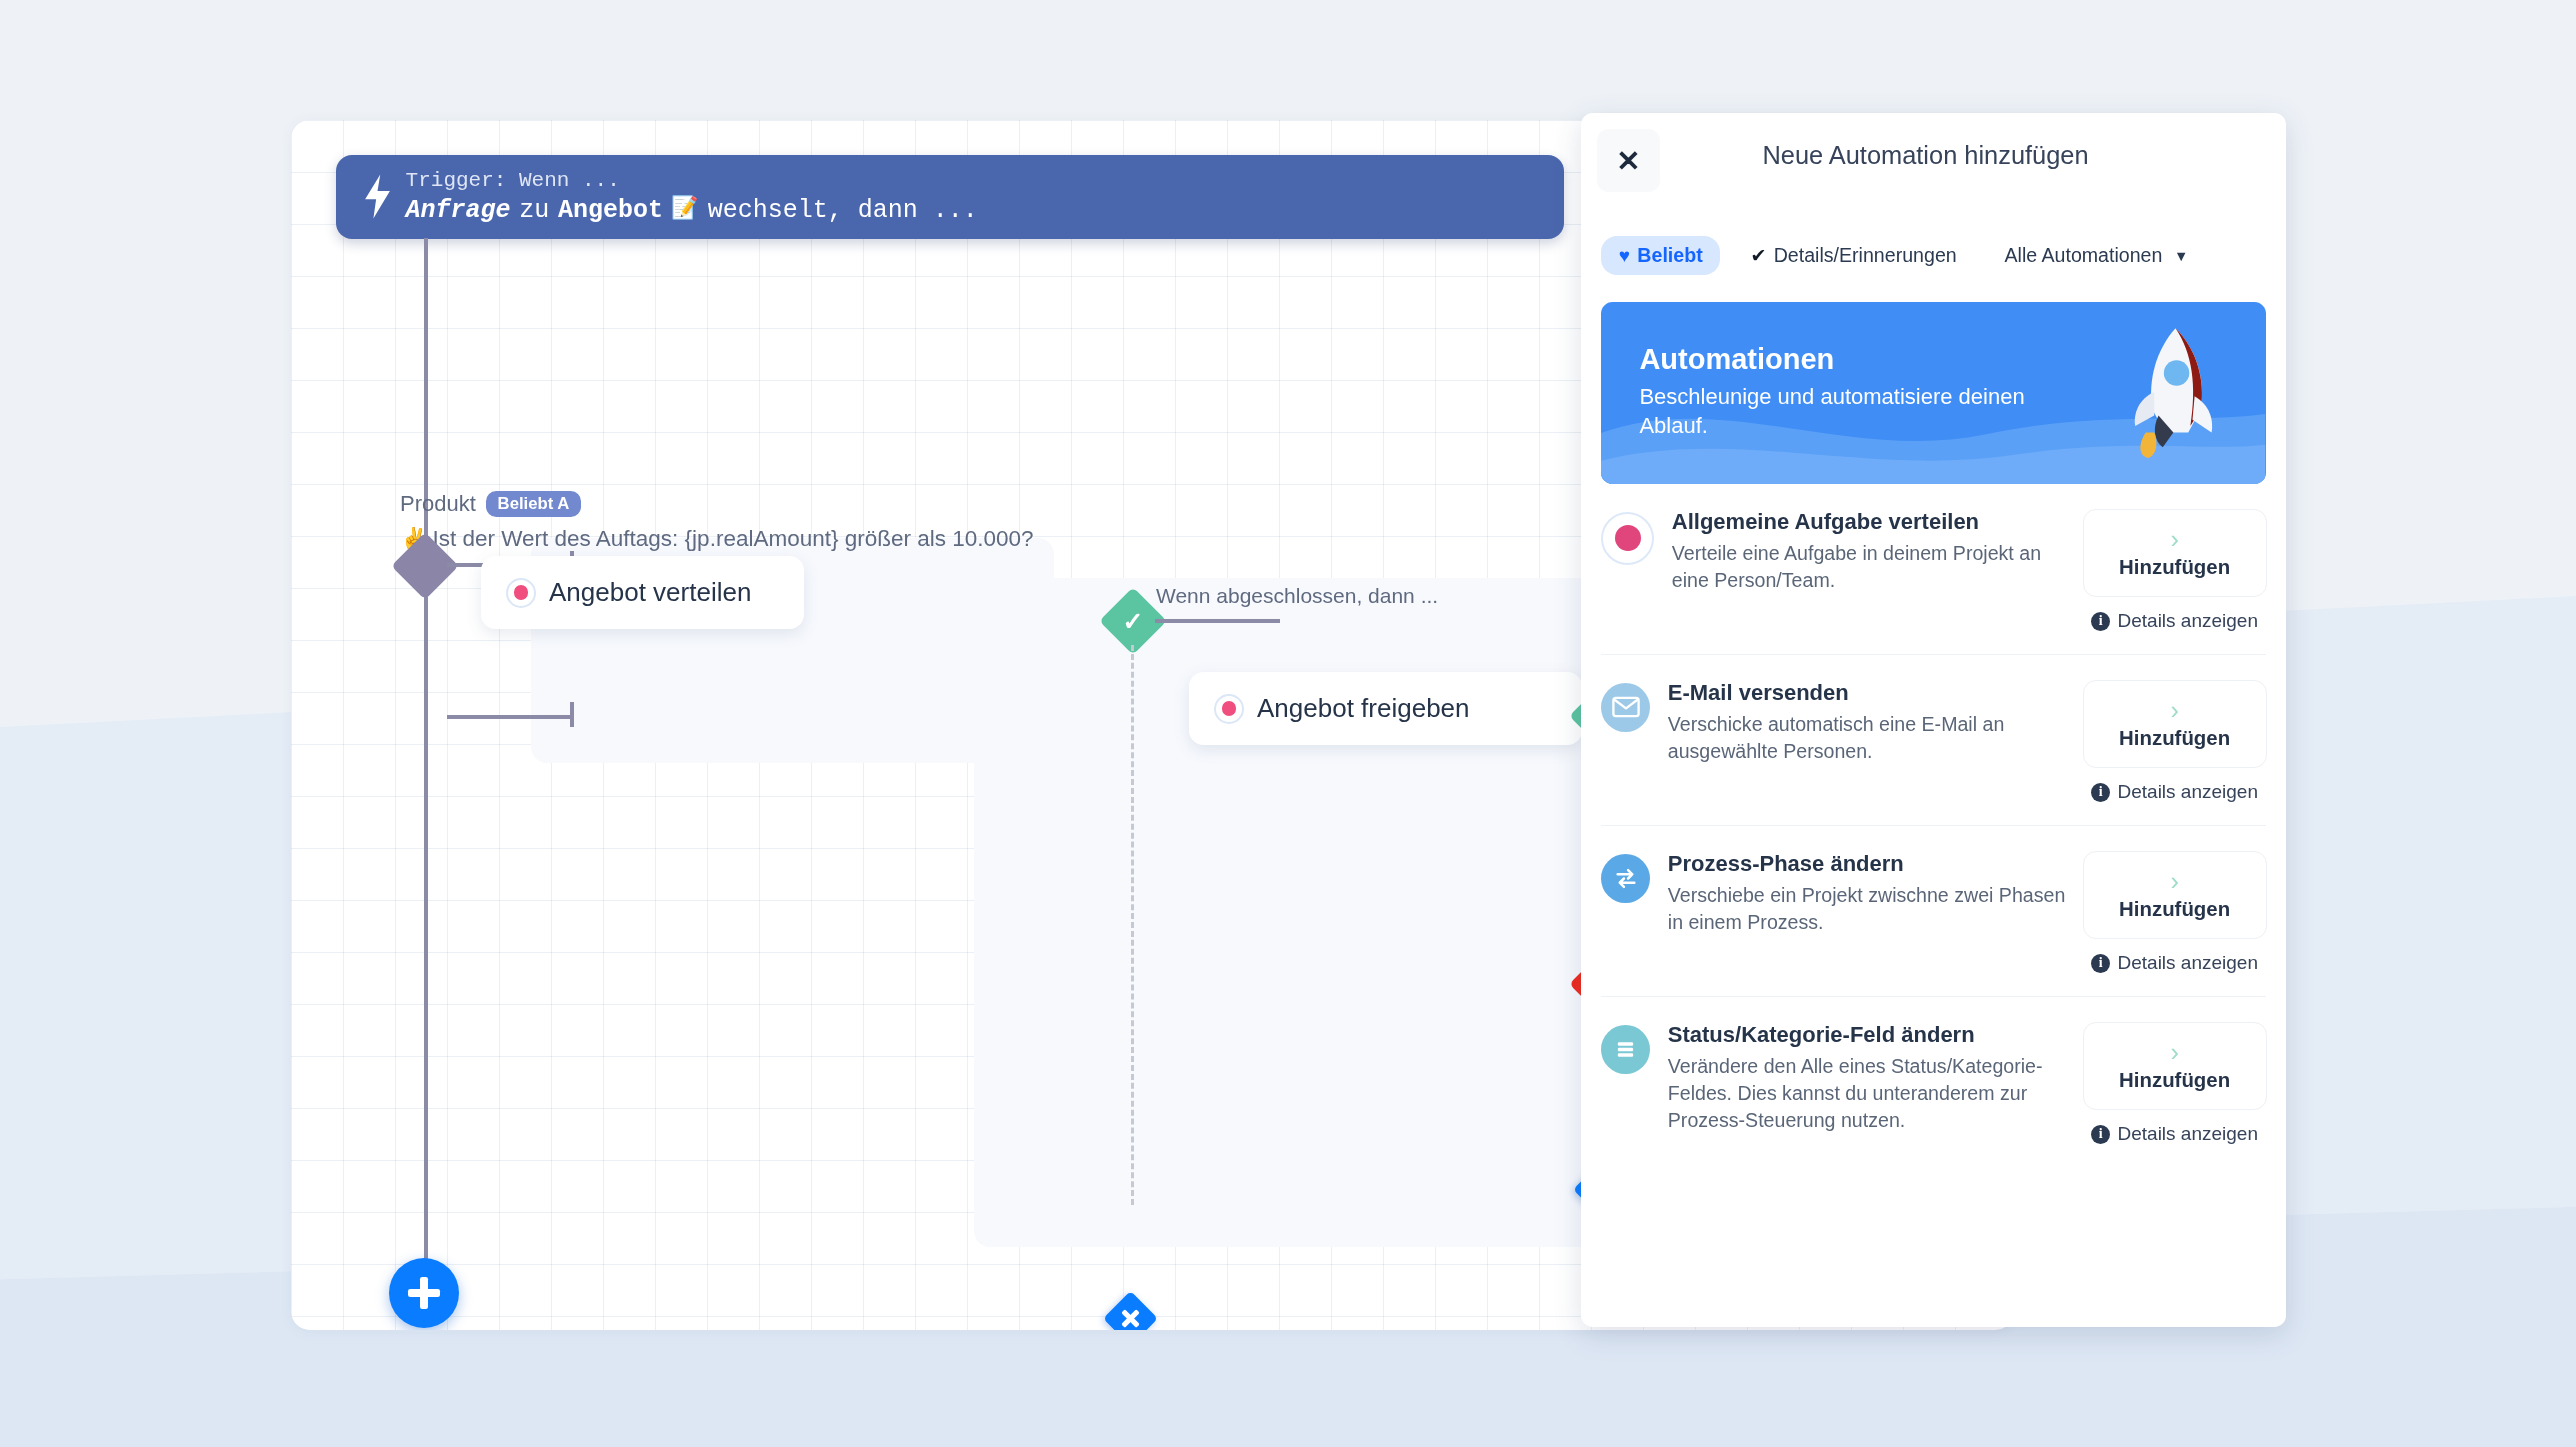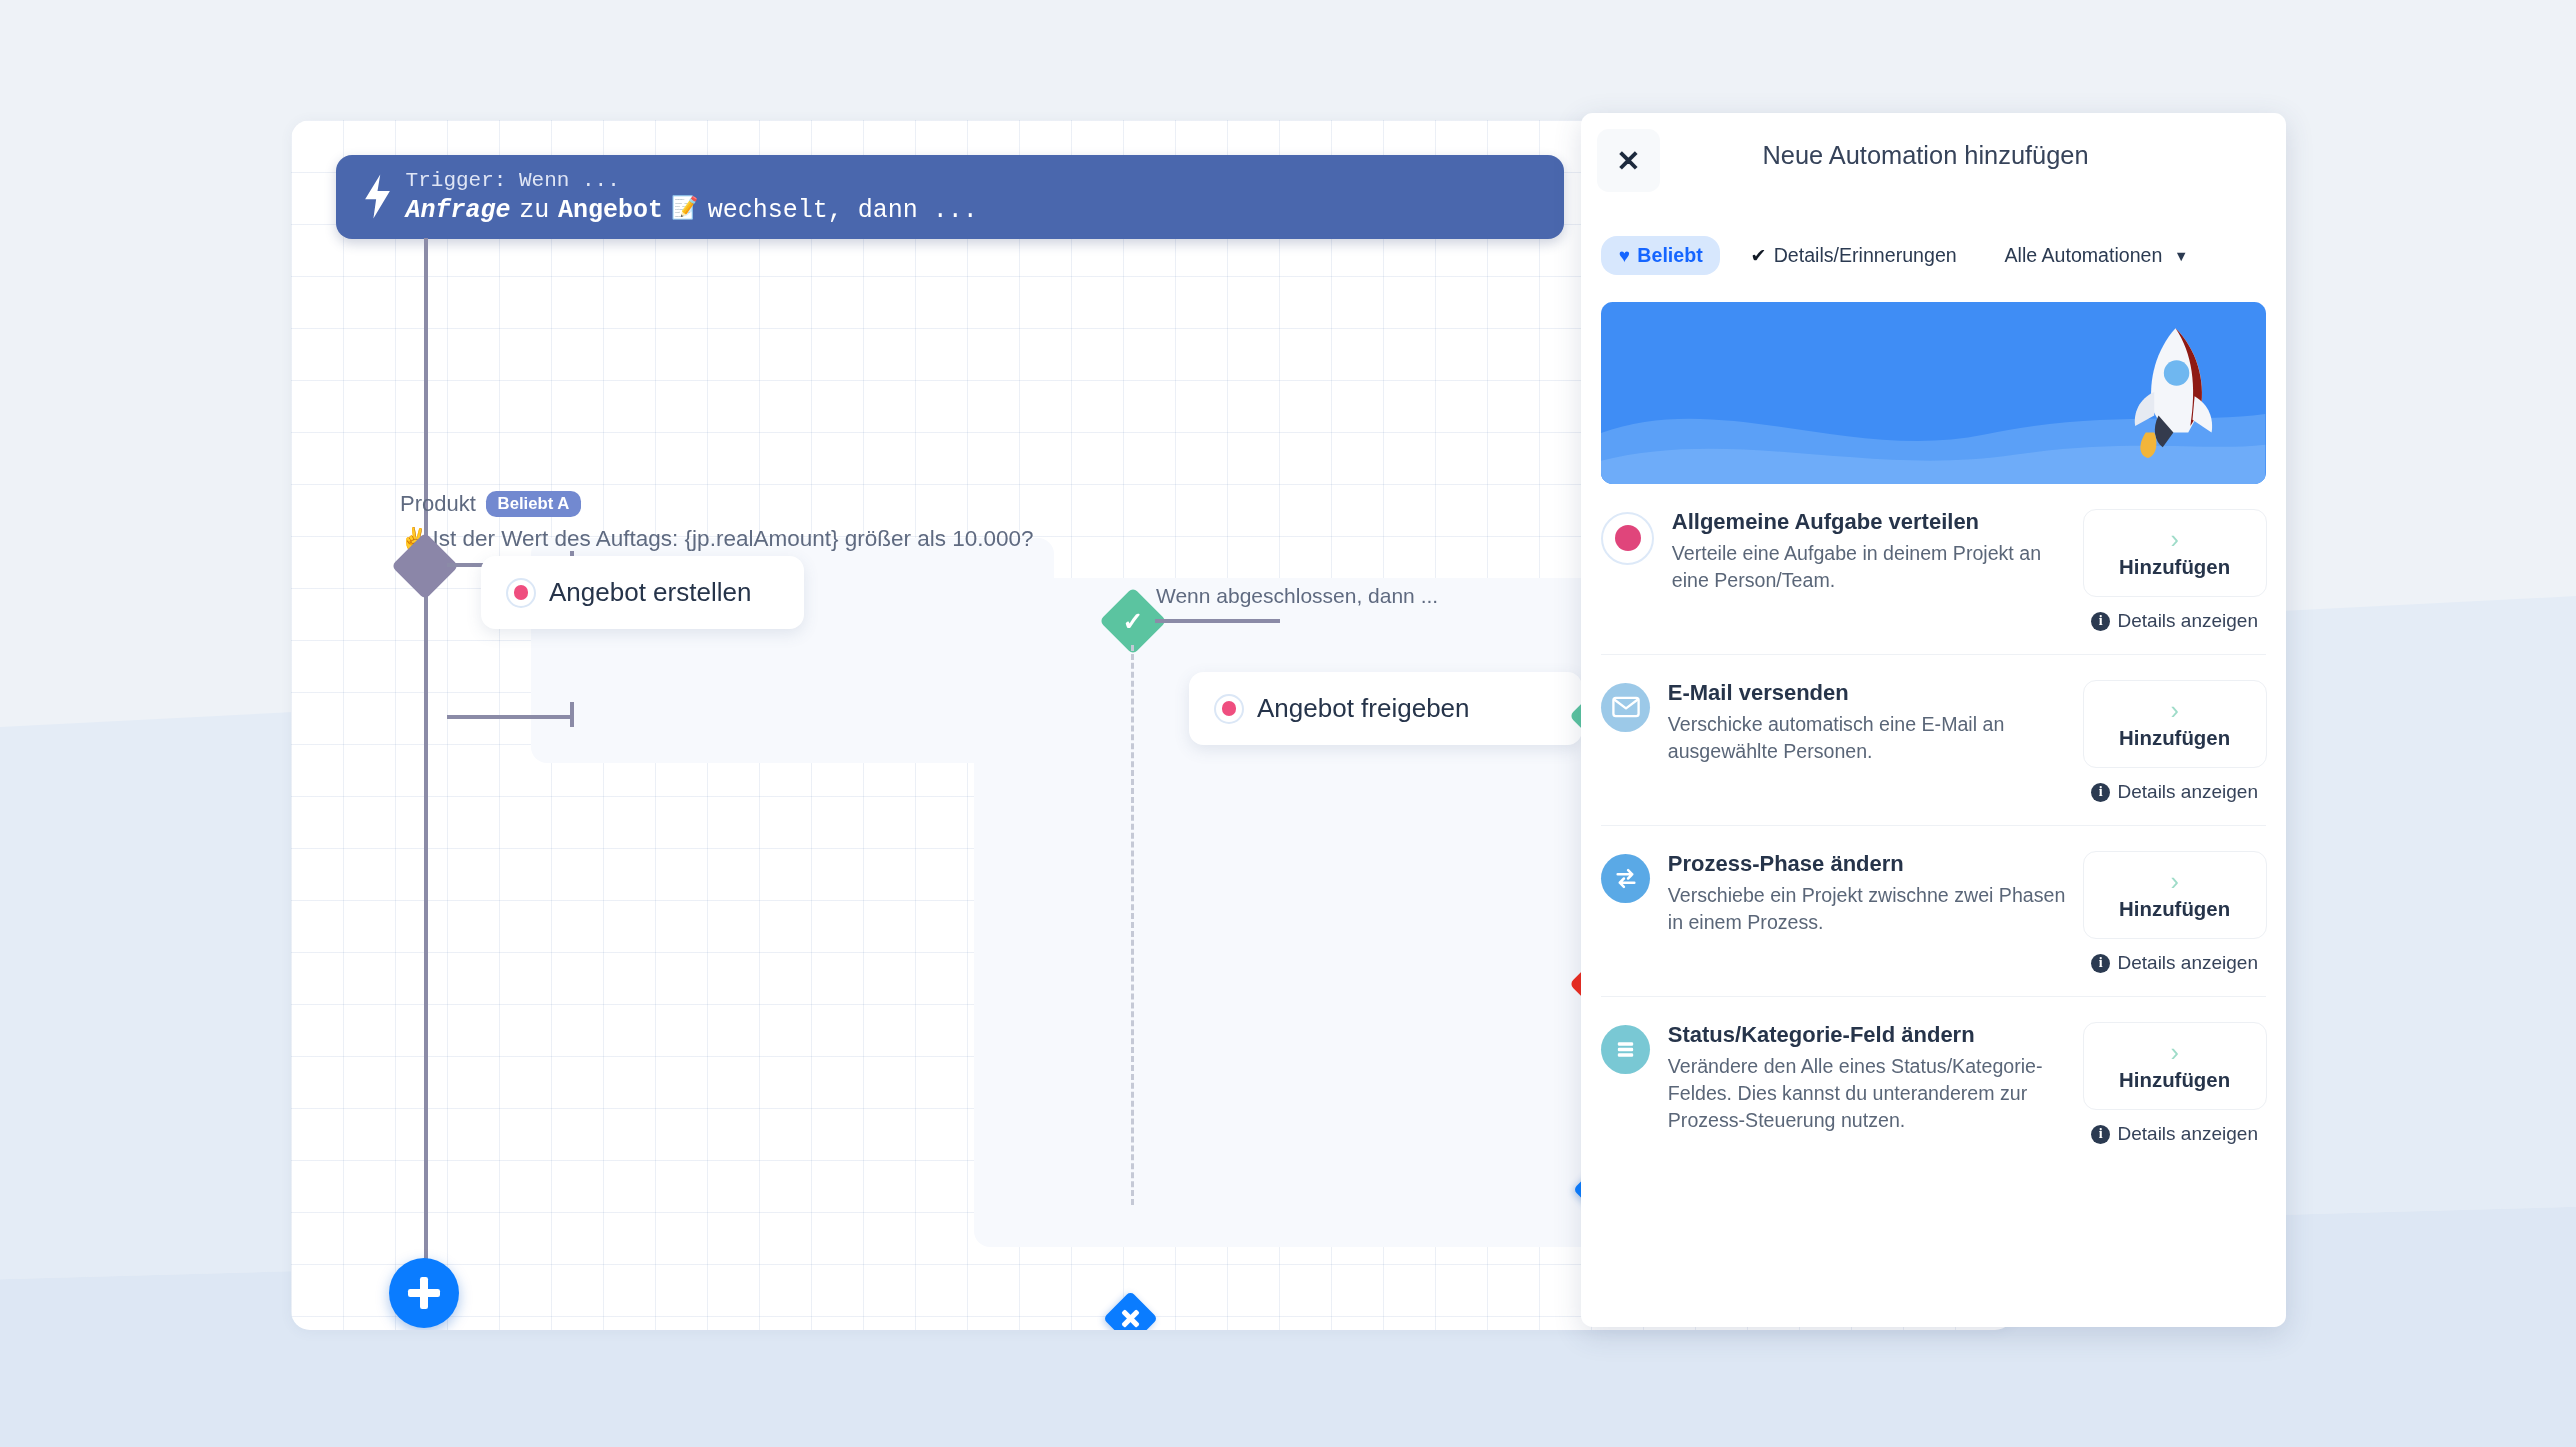--- a/index.html
+++ b/index.html
@@ -247,21 +247,21 @@
   <div class="diamond dm-gray" style="left:110px;top:422px;"></div>
   <div class="conn conn-h" style="left:156px;top:443px;width:125px;"></div>
   <div class="tick" style="left:279px;top:431px;"></div>
   <div class="conn conn-h" style="left:156px;top:595px;width:125px;"></div>
   <div class="tick" style="left:279px;top:582px;"></div>
 
   <div class="task-card" style="left:190px;top:436px;width:323px;">
     <span class="dot-ring">
         <i></i>
       </span>
-    <span class="task-label">Angebot erstellen</span>
+    <span class="task-label">Angebot verteilen</span>
   </div>
 
   <div class="diamond dm-green" style="left:818px;top:477px;"></div>
   <div class="dm-glyph" style="left:818px;top:477px;">✓</div>
   <div class="conn conn-h" style="left:864px;top:499px;width:125px;"></div>
   <div class="edge-label" style="left:865px;top:464px;">Wenn abgeschlossen, dann ...</div>
   <div class="conn-dash" style="left:840px;top:525px;height:560px;"></div>
 
   <div class="task-card" style="left:898px;top:552px;width:393px;">
     <span class="dot-ring">
@@ -328,20 +328,24 @@
       <span>Alle Automationen</span>
       <span class="caret">▼</span>
     </div>
   </div>
 
   <div class="promo">
     <svg class="wave" viewBox="0 0 900 140" preserveAspectRatio="none">
       <path d="M0,70 C160,10 340,110 520,72 C680,38 800,58 900,44 L900,140 L0,140 Z" fill="#5ba0f7"></path>
       <path d="M0,108 C180,62 360,130 560,100 C720,76 820,96 900,86 L900,140 L0,140 Z" fill="#74b0f9" opacity=".75"></path>
     </svg>
+    <div class="promo-txt">
+      <div class="promo-h">Automationen</div>
+      <div class="promo-p">Beschleunige und automatisiere deinen Ablauf.</div>
+    </div>
     <span class="rocket">
       <svg width="109" height="138" viewBox="0 0 100 130">
         <path d="M50 6 C70 26 78 54 74 82 L62 104 L40 104 L28 82 C24 54 32 26 50 6 Z" fill="#f4f6fa"></path>
         <path d="M50 6 C70 26 78 54 74 82 L64 98 C70 60 66 30 50 6 Z" fill="#8e1a14"></path>
         <circle cx="51" cy="48" r="12" fill="#6fb7f0"></circle>
         <path d="M30 66 C16 72 10 86 12 98 L30 88 Z" fill="#e6eaf2"></path>
         <path d="M68 70 C82 78 86 92 84 104 L66 92 Z" fill="#f4f6fa"></path>
         <path d="M34 88 C28 100 30 112 38 118 L48 104 Z" fill="#343b4d"></path>
         <path d="M22 104 C14 116 16 126 24 128 C32 126 34 114 30 104 Z" fill="#f2b53a"></path>
       </svg>

